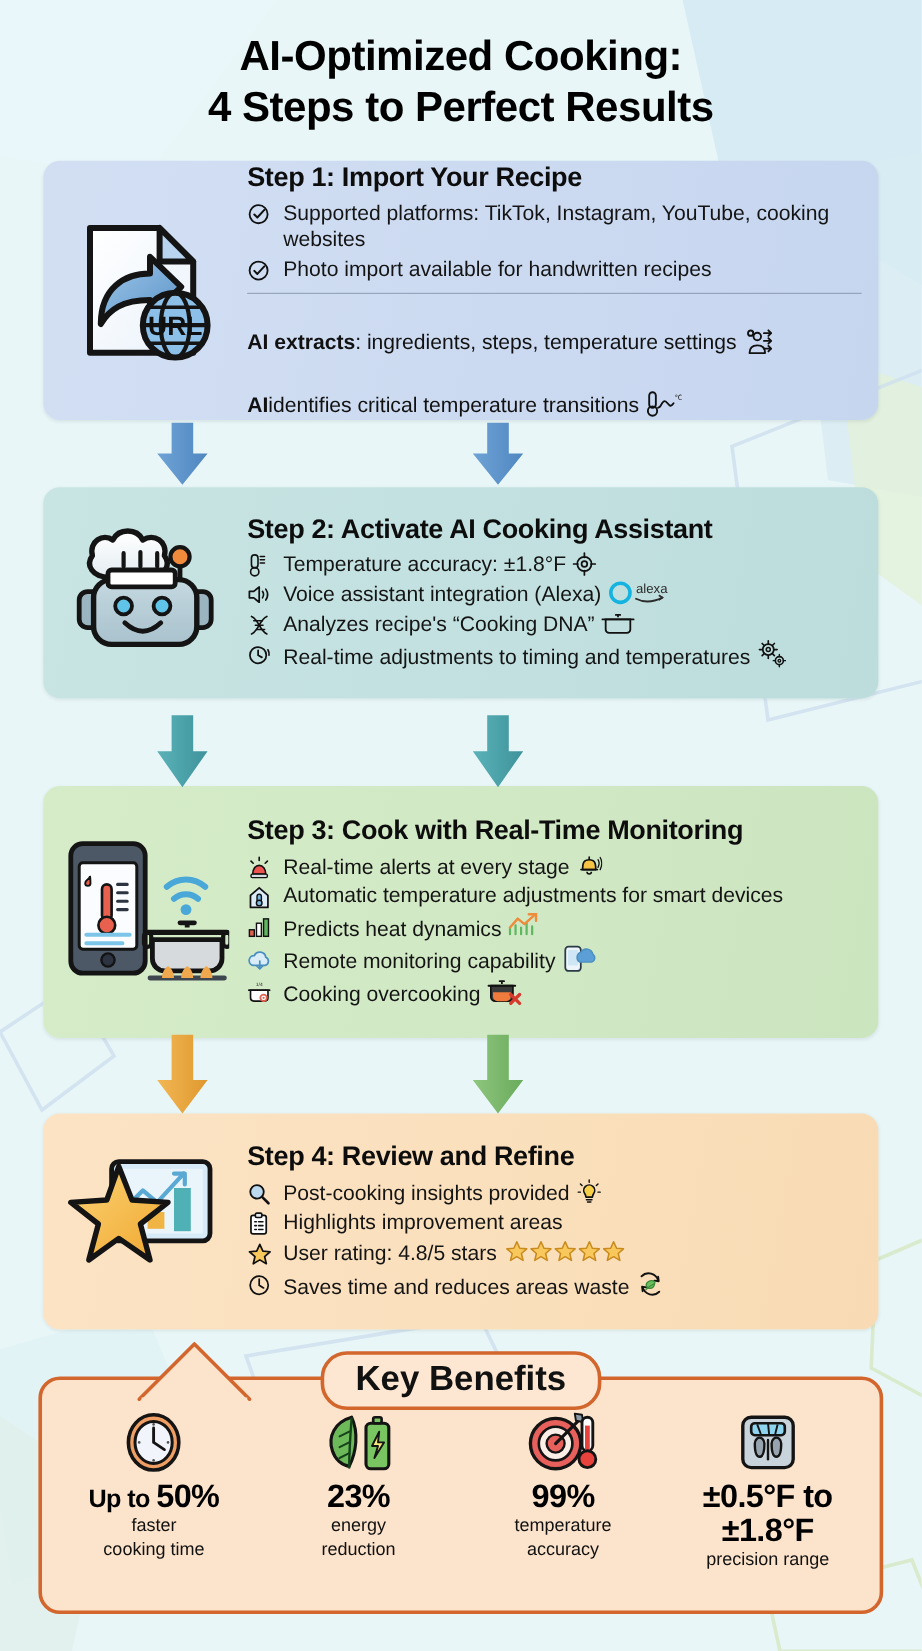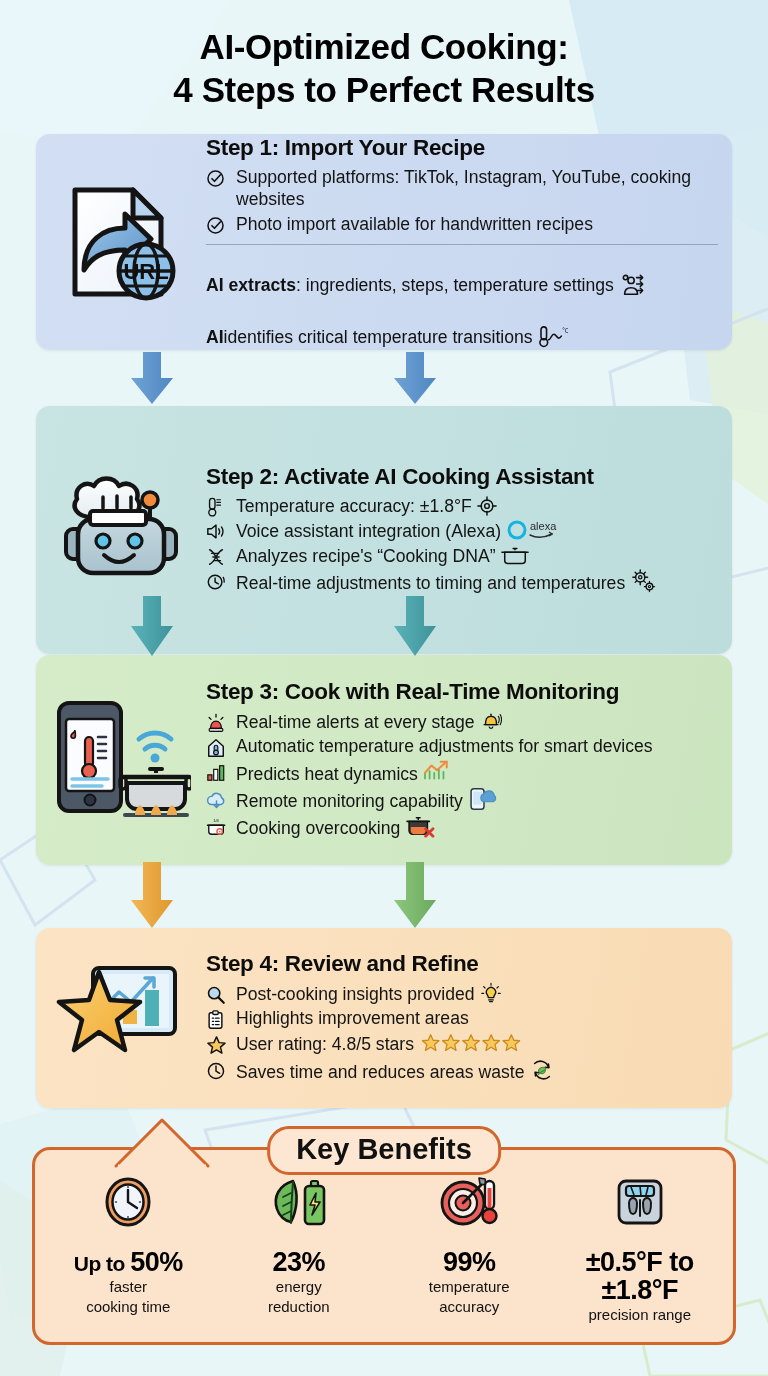--- a/index.html
+++ b/index.html
@@ -73,21 +73,21 @@
     line-height: 1.3;
     color: #111;
     display: flex;
     align-items: flex-end;
     margin-top: 28px;
   }
   .ai-line b { font-weight: bold; }
 
   
   #card1 { top: 134px; height: 216px; background: linear-gradient(100deg,#d2dff3 0%, #ccdaf1 55%, #c6d6ef 100%); }
-  #card2 { top: 406px; height: 248px; background: linear-gradient(100deg,#c8e4e3 0%, #c1e0df 60%, #bcdddc 100%); }
+  #card2 { top: 406px; height: 176px; background: linear-gradient(100deg,#c8e4e3 0%, #c1e0df 60%, #bcdddc 100%); }
   #card3 { top: 655px; height: 210px; background: linear-gradient(100deg,#d6ecc9 0%, #d0e8c4 60%, #cbe5bf 100%); }
   #card4 { top: 928px; height: 180px; background: linear-gradient(100deg,#fbe3c4 0%, #fadfbb 60%, #f8dbb4 100%); }
 
   
   .arrow { position: absolute; z-index: 1; }
 
   
   #benefits {
     position: absolute;
     left: 32px; top: 1147px;
@@ -118,21 +118,21 @@
   .kb-item {
     flex: 1 1 25%;
     display: flex;
     flex-direction: column;
     align-items: center;
     text-align: center;
   }
   .kb-icon { height: 56px; display: flex; align-items: center; justify-content: center; }
   .kb-value {
     font-size: 27px; font-weight: bold; color: #000;
-    line-height: 1.04; letter-spacing: -0.5px; margin-top: 18px;
+    line-height: 1.04; letter-spacing: -0.5px; margin-top: 3px;
   }
   .kb-value .small { font-size: 21px; }
   .kb-label { font-size: 15px; color: #111; line-height: 1.2; margin-top: 2px; }
   svg { display: block; }
   .inl { display: inline-block; vertical-align: -4px; }
 </style>
 </head>
 <body>
 
 <div class="bg-layer">

